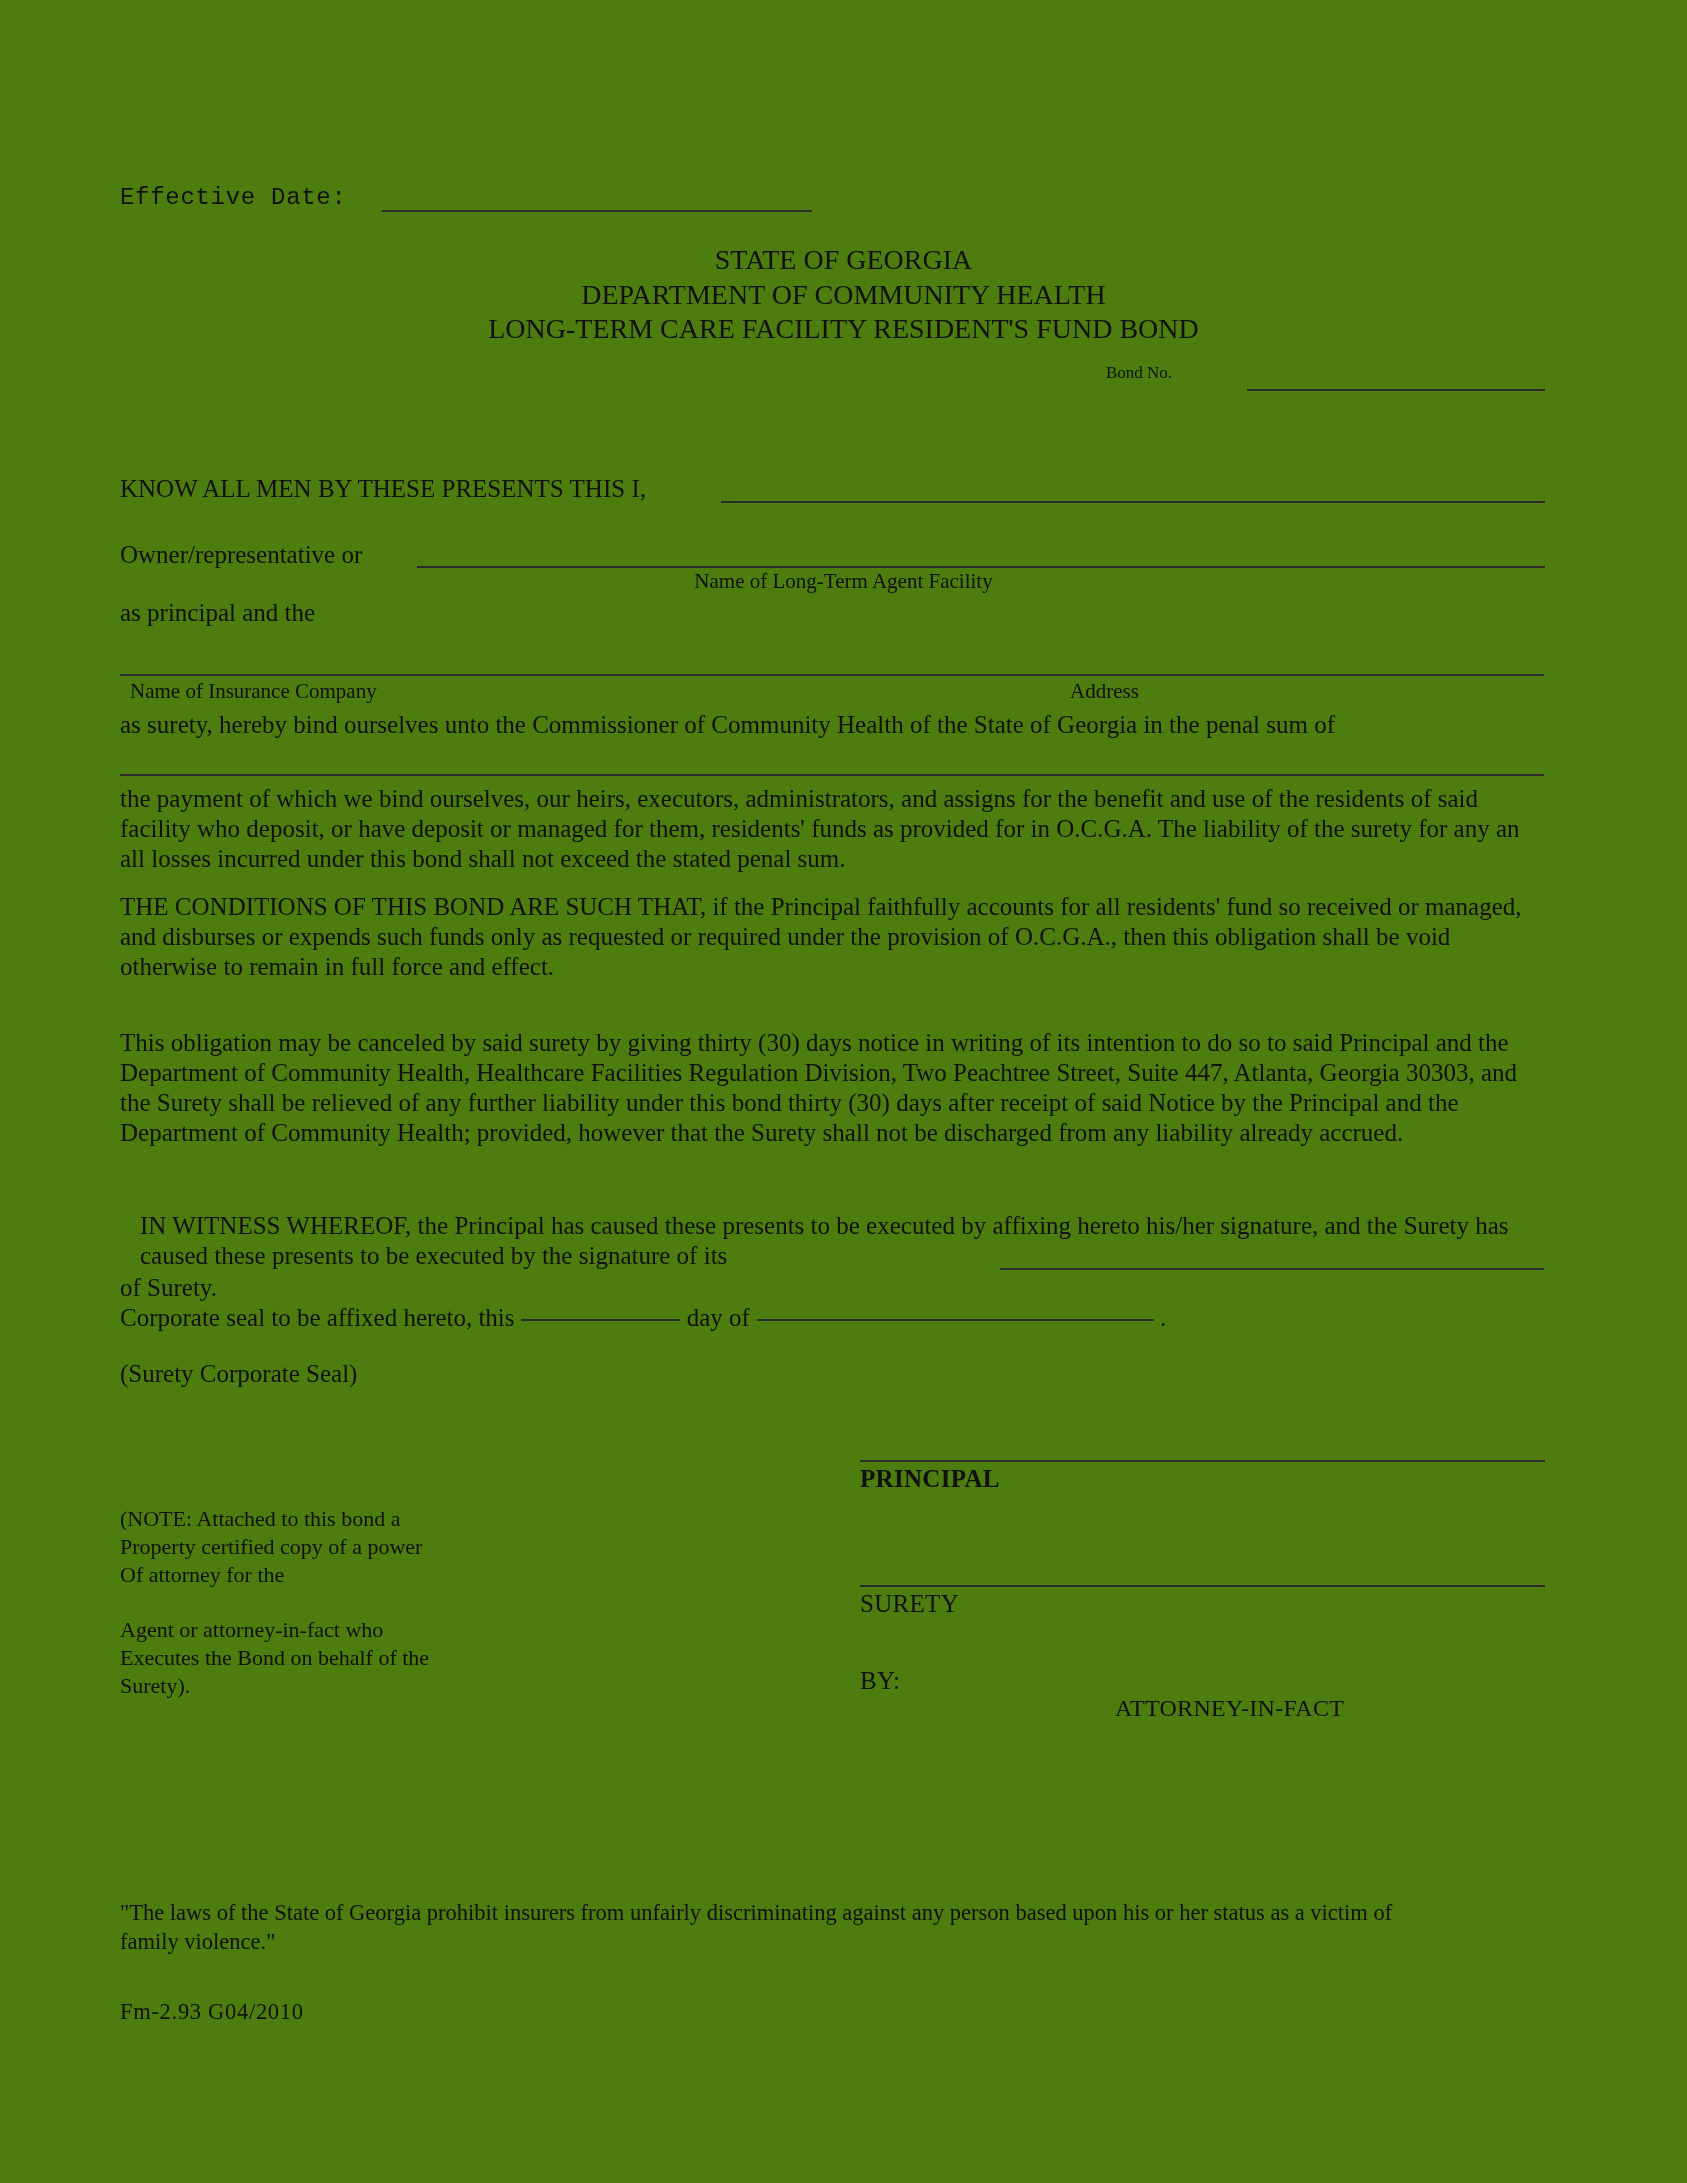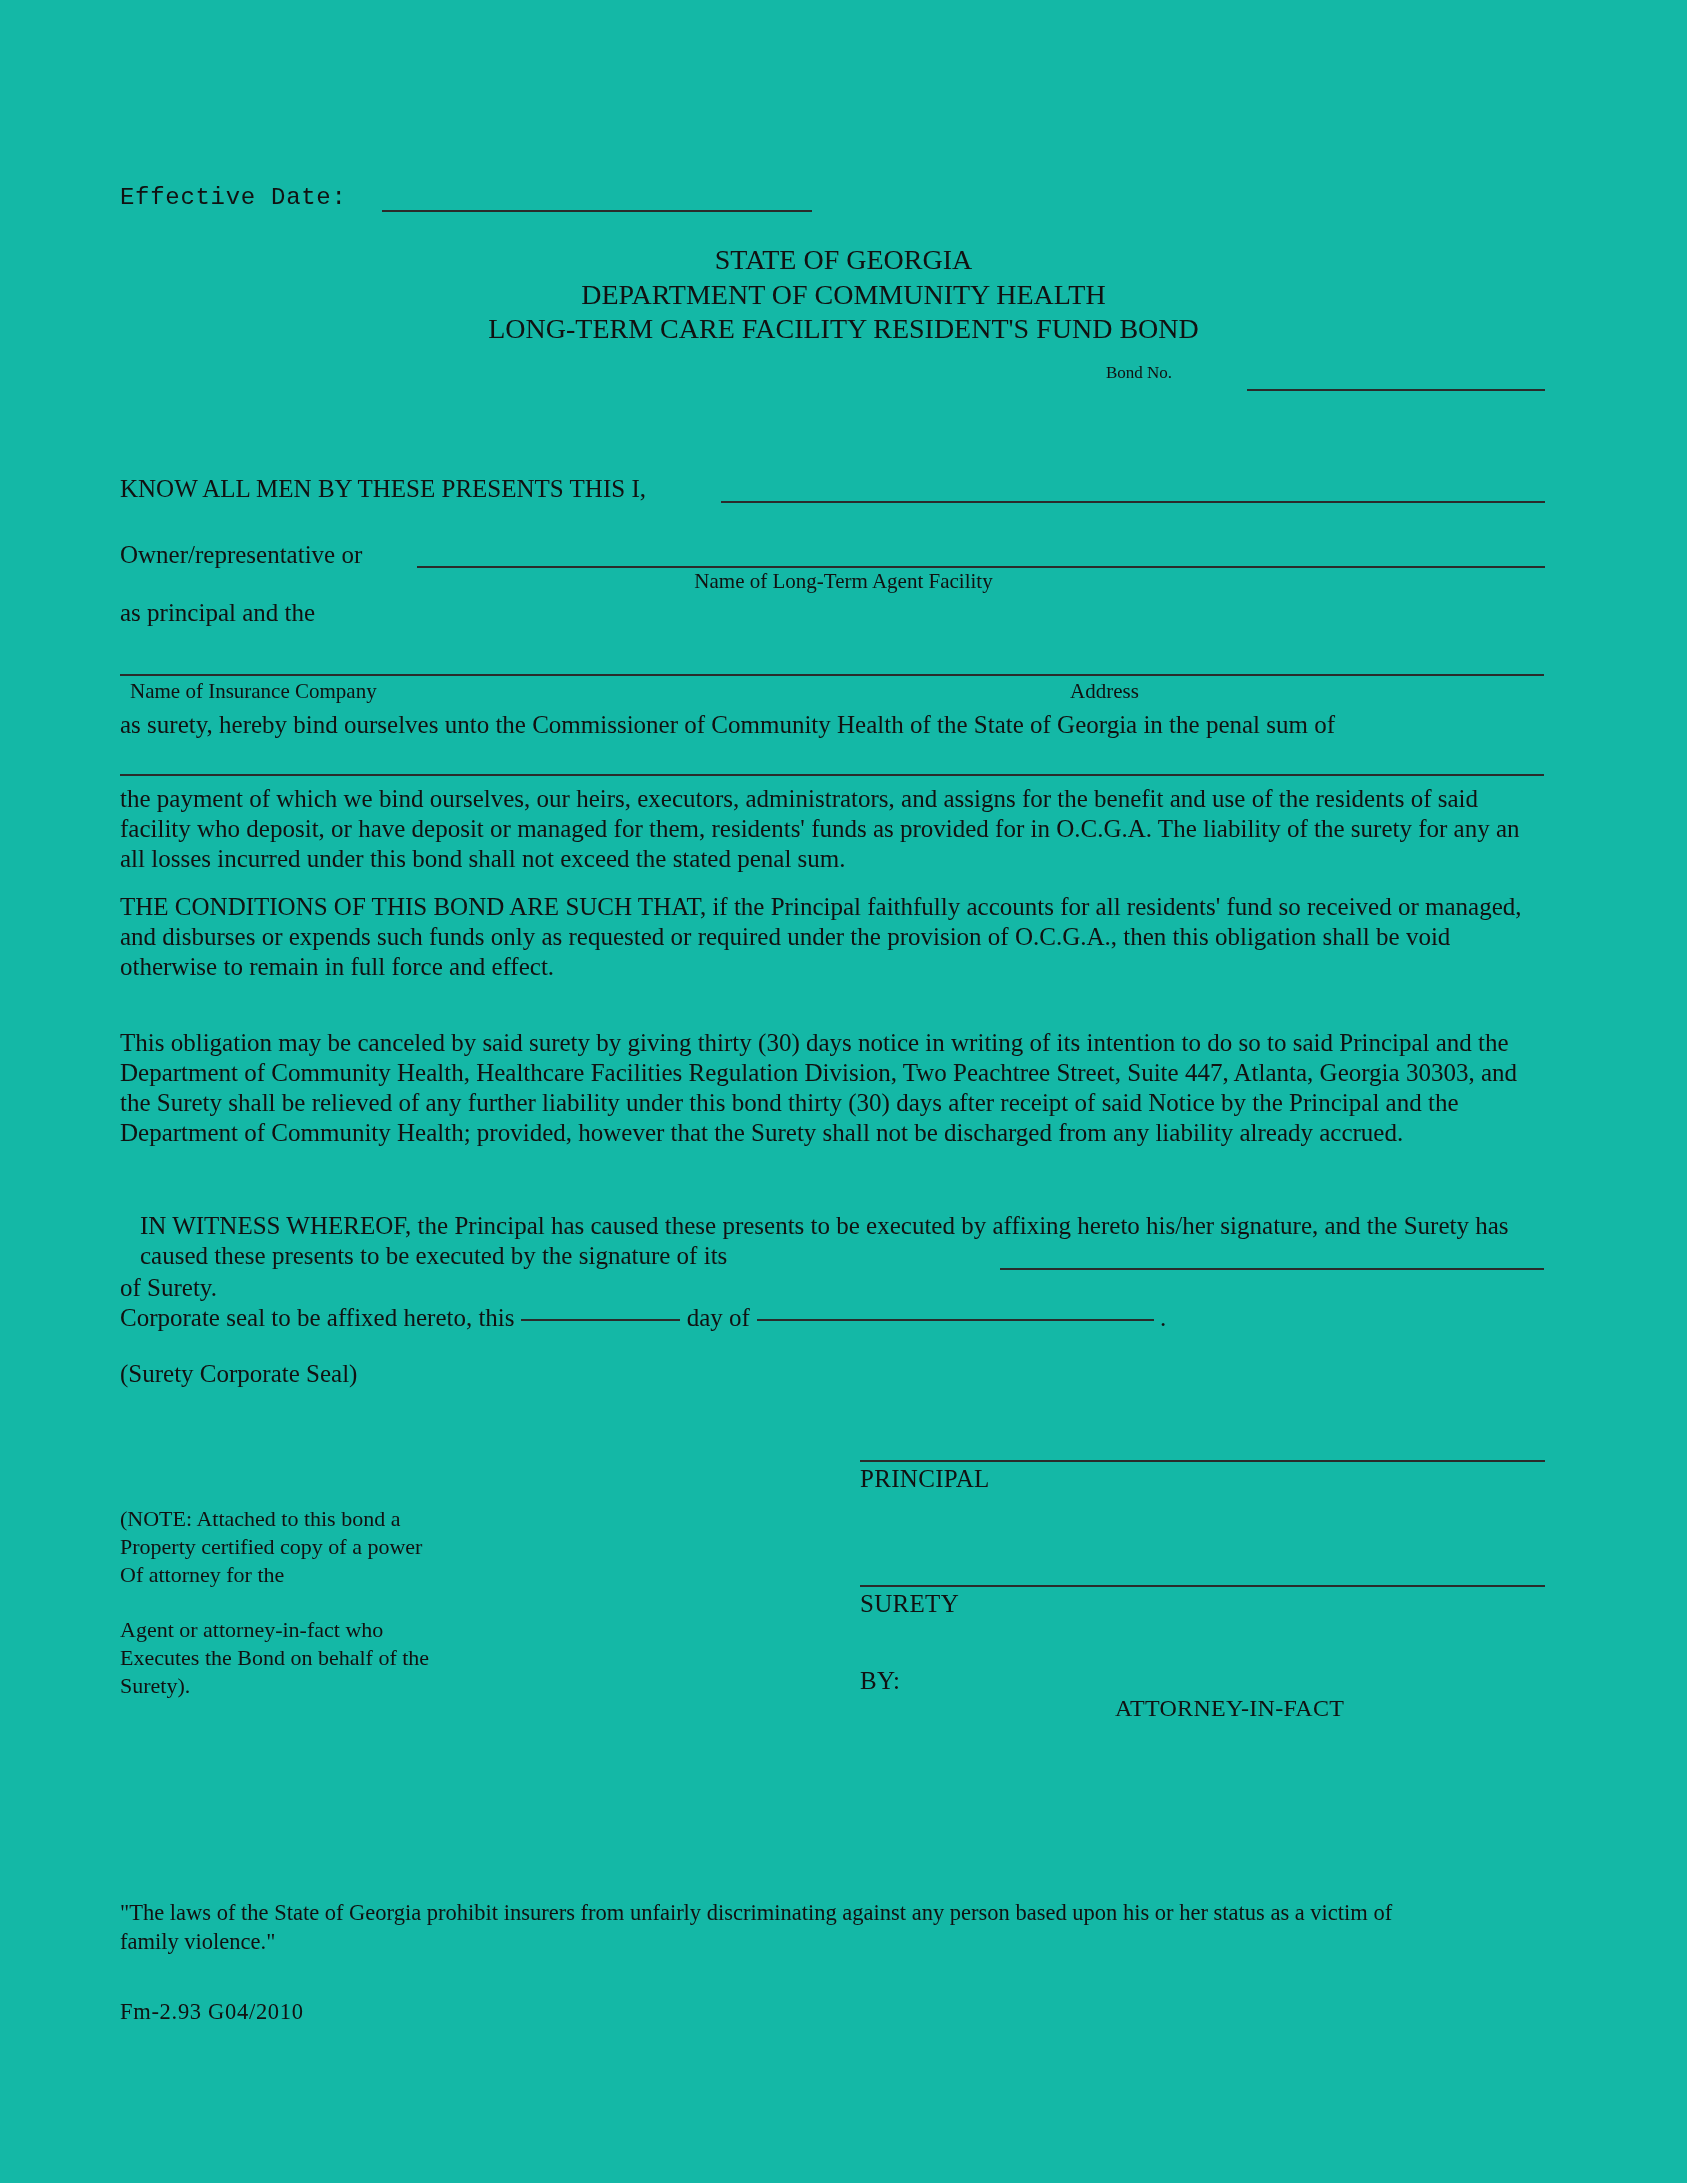--- a/index.html
+++ b/index.html
@@ -15,21 +15,21 @@
     font-family: "Liberation Serif", "DejaVu Serif", serif;
     color: #111111;
     -webkit-font-smoothing: antialiased;
   }
 
   .page {
     position: absolute;
     left: 0; top: 0;
     width: 1687px;
     height: 2183px;
-    background: #14b8a6;
+    background: #4d7c0f;
     overflow: hidden;
   }
 
   
   .rule {
     border-bottom: 2px solid #2b2b2b;
     height: 0;
     display: inline-block;
     vertical-align: baseline;
   }
@@ -233,21 +233,21 @@
   .sig-rule-principal { top: 1460px; }
   .sig-rule-surety    { top: 1585px; }
 
   .sig-label {
     position: absolute;
     left: 860px;
     font-size: 25px;
     letter-spacing: 0.3px;
     white-space: nowrap;
   }
-  .sig-principal { top: 1465px; }
+  .sig-principal { top: 1465px; font-weight: bold; }
   .sig-surety    { top: 1590px; }
   .sig-by        { top: 1667px; }
 
   .sig-aif {
     position: absolute;
     left: 1115px;
     top: 1695px;
     font-size: 24px;
     letter-spacing: 0.3px;
     white-space: nowrap;

